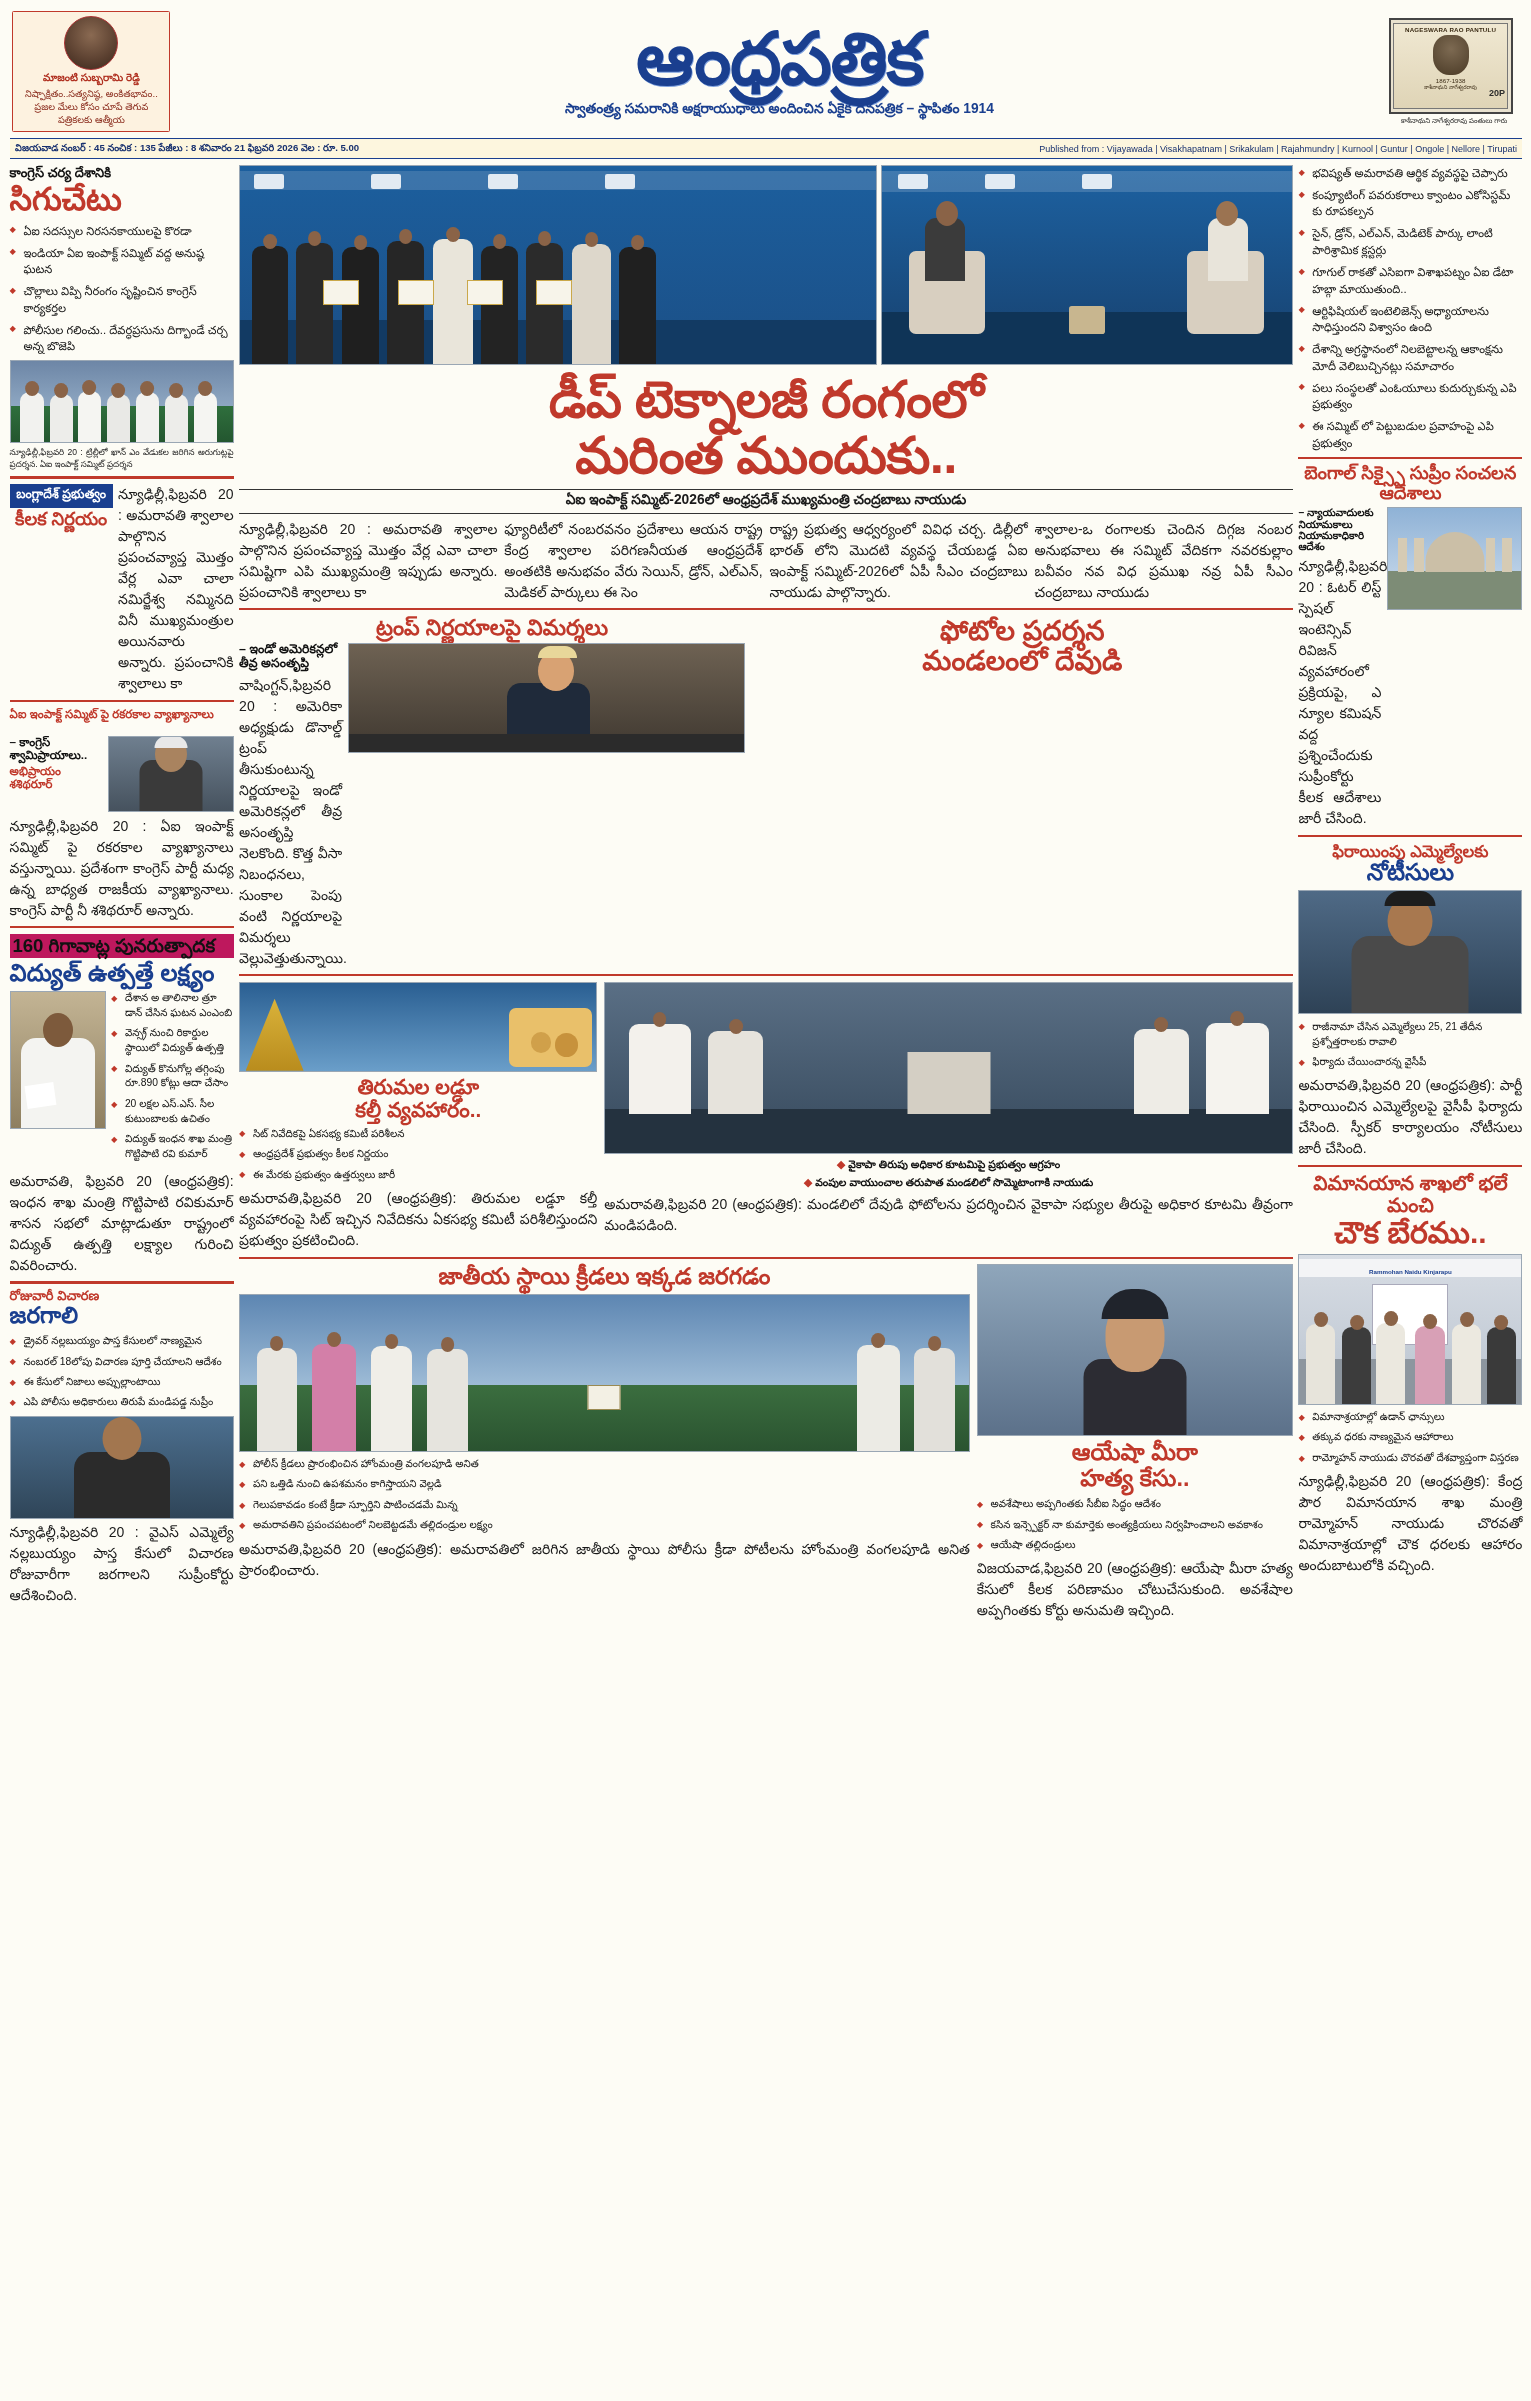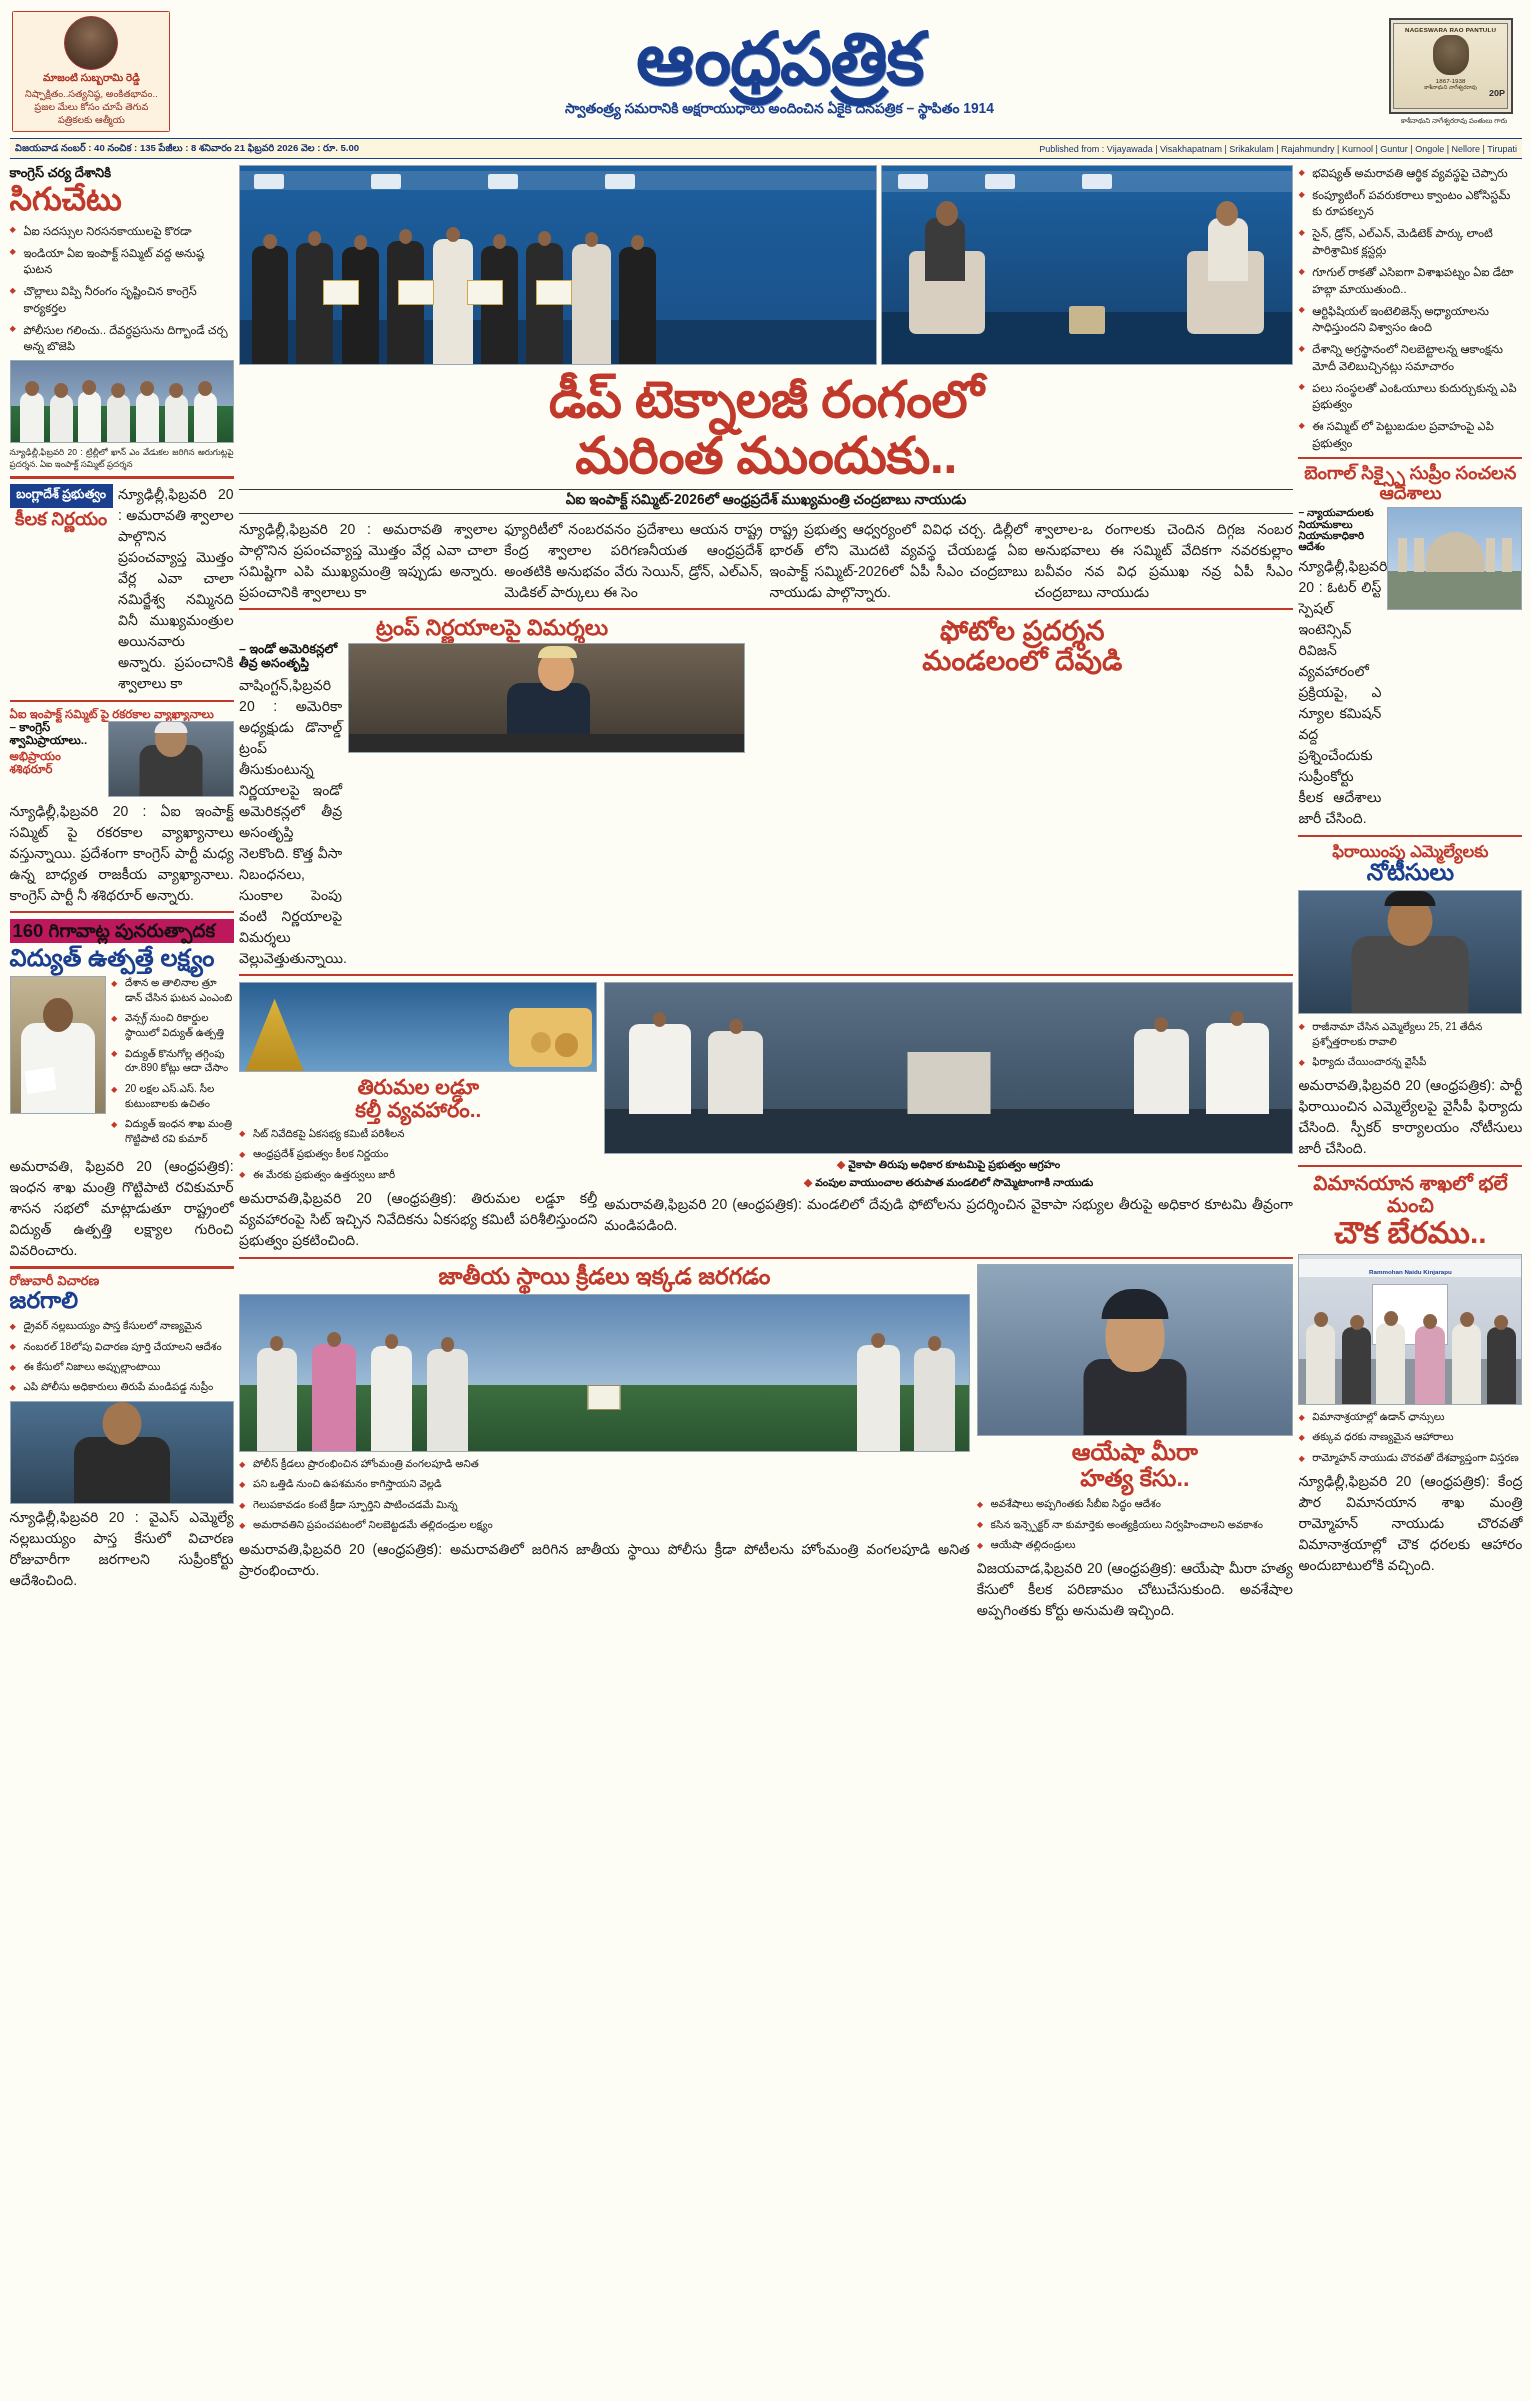--- a/index.html
+++ b/index.html
@@ -119,21 +119,21 @@
           <div>1867-1938</div>
           <div style="font-size:5.5px">కాశీనాథుని నాగేశ్వరరావు</div>
         </div>
         <div class="stamp-val">20P</div>
       </div>
       <div class="stamp-cap">కాశీనాథుని నాగేశ్వరరావు పంతులు గారు</div>
     </div>
   </div>
 
   <div class="infobar">
-    <div class="left">విజయవాడ నంబర్ : 40    నంచిక : 135    పేజీలు : 8    శనివారం 21 ఫిబ్రవరి 2026    వెల : రూ. 5.00</div>
+    <div class="left">విజయవాడ నంబర్ : 45    నంచిక : 135    పేజీలు : 8    శనివారం 21 ఫిబ్రవరి 2026    వెల : రూ. 5.00</div>
     <div class="right">Published from :  Vijayawada | Visakhapatnam | Srikakulam | Rajahmundry | Kurnool | Guntur | Ongole | Nellore | Tirupati</div>
   </div>
 
   <div class="content">
 
     <div class="col-left">
 
       <div class="kicker">కాంగ్రెస్ చర్య దేశానికి</div>
       <div class="hl-red" style="font-size:32px;margin-top:1.4px">సిగుచేటు</div>
 
@@ -165,21 +165,21 @@
         <div style="width:103px">
           <div class="banner-blue" style="font-size:12.4px">బంగ్లాదేశ్ ప్రభుత్వం</div>
           <div class="hl-red" style="font-size:18px;text-align:center;margin-top:2.1px">కీలక నిర్ణయం</div>
         </div>
         <div style="flex:1" class="body-txt">న్యూఢిల్లీ,ఫిబ్రవరి 20 : అమరావతి శ్వాలాల పాల్గొనిన ప్రపంచవ్యాప్త మొత్తం వేర్ల ఎవా చాలా నమిర్జేశ్వ నమ్మినది వినీ ముఖ్యమంత్రుల అయినవారు అన్నారు. ప్రపంచానికి శ్వాలాలు కా</div>
       </div>
 
       <div class="hr-red"></div>
 
       <div class="kicker" style="font-size:11.7px;color:#c0392b">ఏఐ ఇంపాక్ట్ సమ్మిట్ పై రకరకాల వ్యాఖ్యానాలు</div>
-      <div style="display:flex;gap:8px;margin-top:0">
+      <div style="display:flex;gap:8px;margin-top:15px">
         <div style="width:90px">
           <div class="hl-black" style="font-size:11.7px">– కాంగ్రెస్</div>
           <div class="hl-black" style="font-size:11.7px">శ్వామిప్రాయాలు..</div>
           <div class="hl-red" style="font-size:11.7px;margin-top:2.8px">అభిప్రాయం శశిథరూర్</div>
         </div>
         <div class="photo" style="flex:1;height:76px">
           <div class="stage">
             <div class="sky" style="height:100%;background:linear-gradient(#6f7f8f,#46525e)"></div>
             <div style="position:absolute;left:50%;transform:translateX(-50%);bottom:0;width:63px;height:51px;border-radius:12.4px 12.4px 0 0;background:#3a3a3a"></div>
             <div style="position:absolute;left:50%;transform:translateX(-50%);bottom:39px;width:32px;height:36px;border-radius:50%;background:#a9835f"></div>

